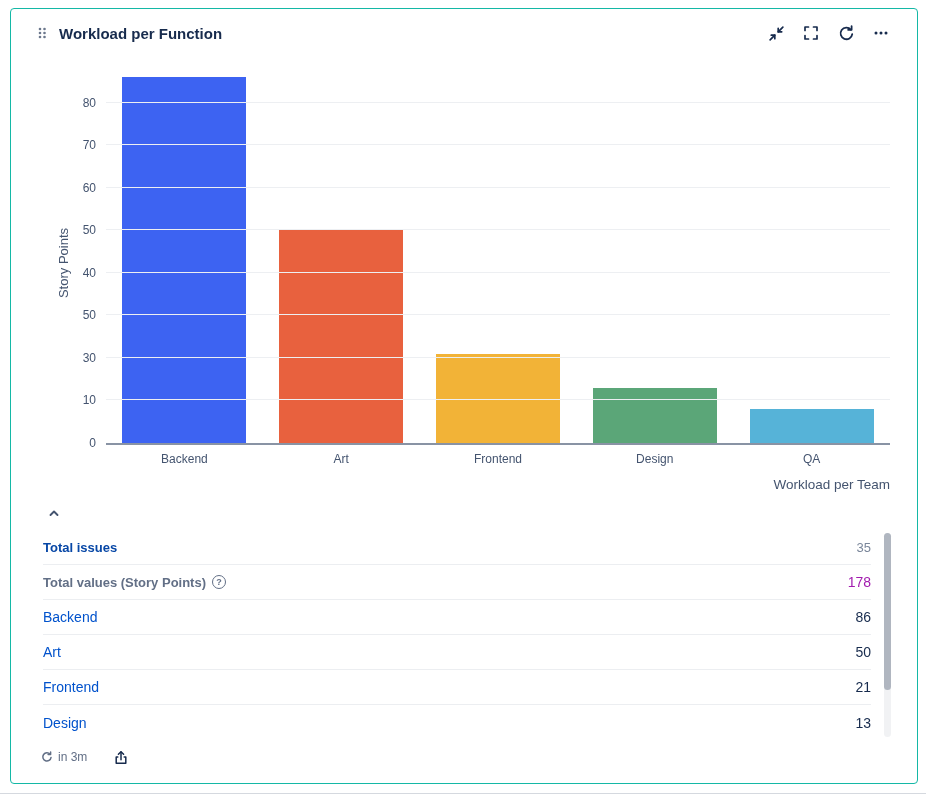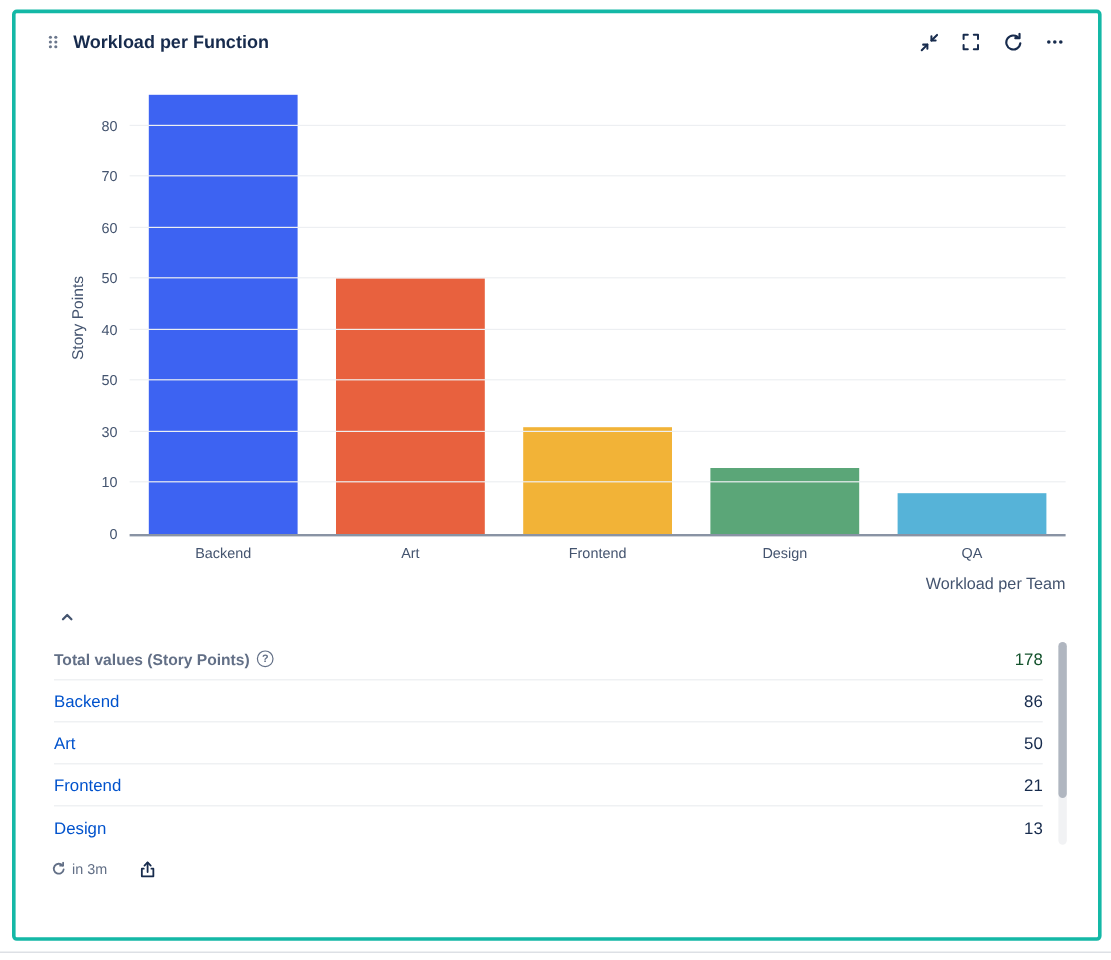--- a/index.html
+++ b/index.html
@@ -2,21 +2,21 @@
 <html><head>
 <meta charset="utf-8">
 <title>Workload per Function</title>
 <style>
   * { box-sizing: border-box; margin: 0; padding: 0; }
   html, body { width: 926px; height: 800px; background: #fff;
                font-family: "Liberation Sans", sans-serif; }
   .page { position: relative; width: 926px; height: 800px; overflow: hidden; background: #fff; }
 
   .widget { position: absolute; left: 10px; top: 8px; width: 908px; height: 776px;
-            border: 3px solid #14b8a6; border-radius: 4px; background: #fff; overflow: hidden; }
+            border: 1px solid #14b8a6; border-radius: 4px; background: #fff; overflow: hidden; }
 
   
   .widget-header { display: flex; align-items: center; padding: 14px 26px 8px 24px; }
   .drag-handle { display: inline-flex; color: #6b778c; margin-right: 10px; cursor: grab; }
   .widget-title { font-size: 15px; font-weight: 700; color: #172b4d; }
   .header-actions { margin-left: auto; display: flex; align-items: center; gap: 15px; }
   .icon-btn { display: inline-flex; align-items: center; justify-content: center;
               width: 20px; height: 20px; border: none; background: none; cursor: pointer; color: #172b4d; }
   .icon-btn svg { display: block; }
 
@@ -40,21 +40,21 @@
   .collapse-btn { border: none; background: none; cursor: pointer; display: inline-flex; padding: 0; }
 
   
   .table-wrap { position: relative; margin-top: 2px; padding: 0 46px 0 32px; }
   .t-row { display: flex; align-items: center; height: 35px; border-bottom: 1px solid #eceef1; }
   .t-row:last-child { border-bottom: none; }
   .t-label { text-decoration: none; cursor: pointer; }
   .t-row.total-issues .t-label { color: #0747a6; font-weight: 700; font-size: 13px; }
   .t-row.total-issues .t-value { color: #7a869a; font-size: 13px; }
   .t-row.total-values .t-label { color: #626f86; font-weight: 700; font-size: 13px; cursor: default; text-align: right; }
-  .t-row.total-values .t-value { color: #14532d; font-size: 14px; }
+  .t-row.total-values .t-value { color: #a21caf; font-size: 14px; }
   .t-row.category .t-label { color: #0052cc; font-size: 14px; }
   .t-row.category .t-value { color: #172b4d; font-size: 14px; }
   .t-value { margin-left: auto; }
   .help-icon { width: 14px; height: 14px; border: 1.4px solid #626f86; border-radius: 50%;
                color: #626f86; font-size: 9px; font-weight: 700; line-height: 1;
                display: inline-flex; align-items: center; justify-content: center;
                margin-left: 6px; cursor: pointer; }
   .scrollbar { position: absolute; right: 26px; top: 3px; bottom: 3px; width: 7px;
                background: #f1f2f4; border-radius: 4px; cursor: pointer; }
   .scrollbar-thumb { position: absolute; top: 0; left: 0; width: 7px; height: 77%;
@@ -170,20 +170,24 @@
     <div class="collapse-row">
       <button class="collapse-btn">
         <svg width="14" height="12" viewBox="0 0 14 12" fill="none" stroke="#44546f" stroke-width="1.9" stroke-linecap="round" stroke-linejoin="round">
           <path d="M3.5 8 7 4.5 10.5 8"></path>
         </svg>
       </button>
     </div>
 
     <div class="table-wrap">
       <div id="table-rows">
+          <div class="t-row total-issues">
+            <span class="t-label">Total issues</span>
+            <span class="t-value">35</span>
+          </div>
           <div class="t-row total-values">
             <span class="t-label">Total values (Story Points)</span>
             <span class="help-icon">?</span>
             <span class="t-value">178</span>
           </div>
           <div class="t-row category">
             <span class="t-label">Backend</span>
             <span class="t-value">86</span>
           </div>
           <div class="t-row category">

